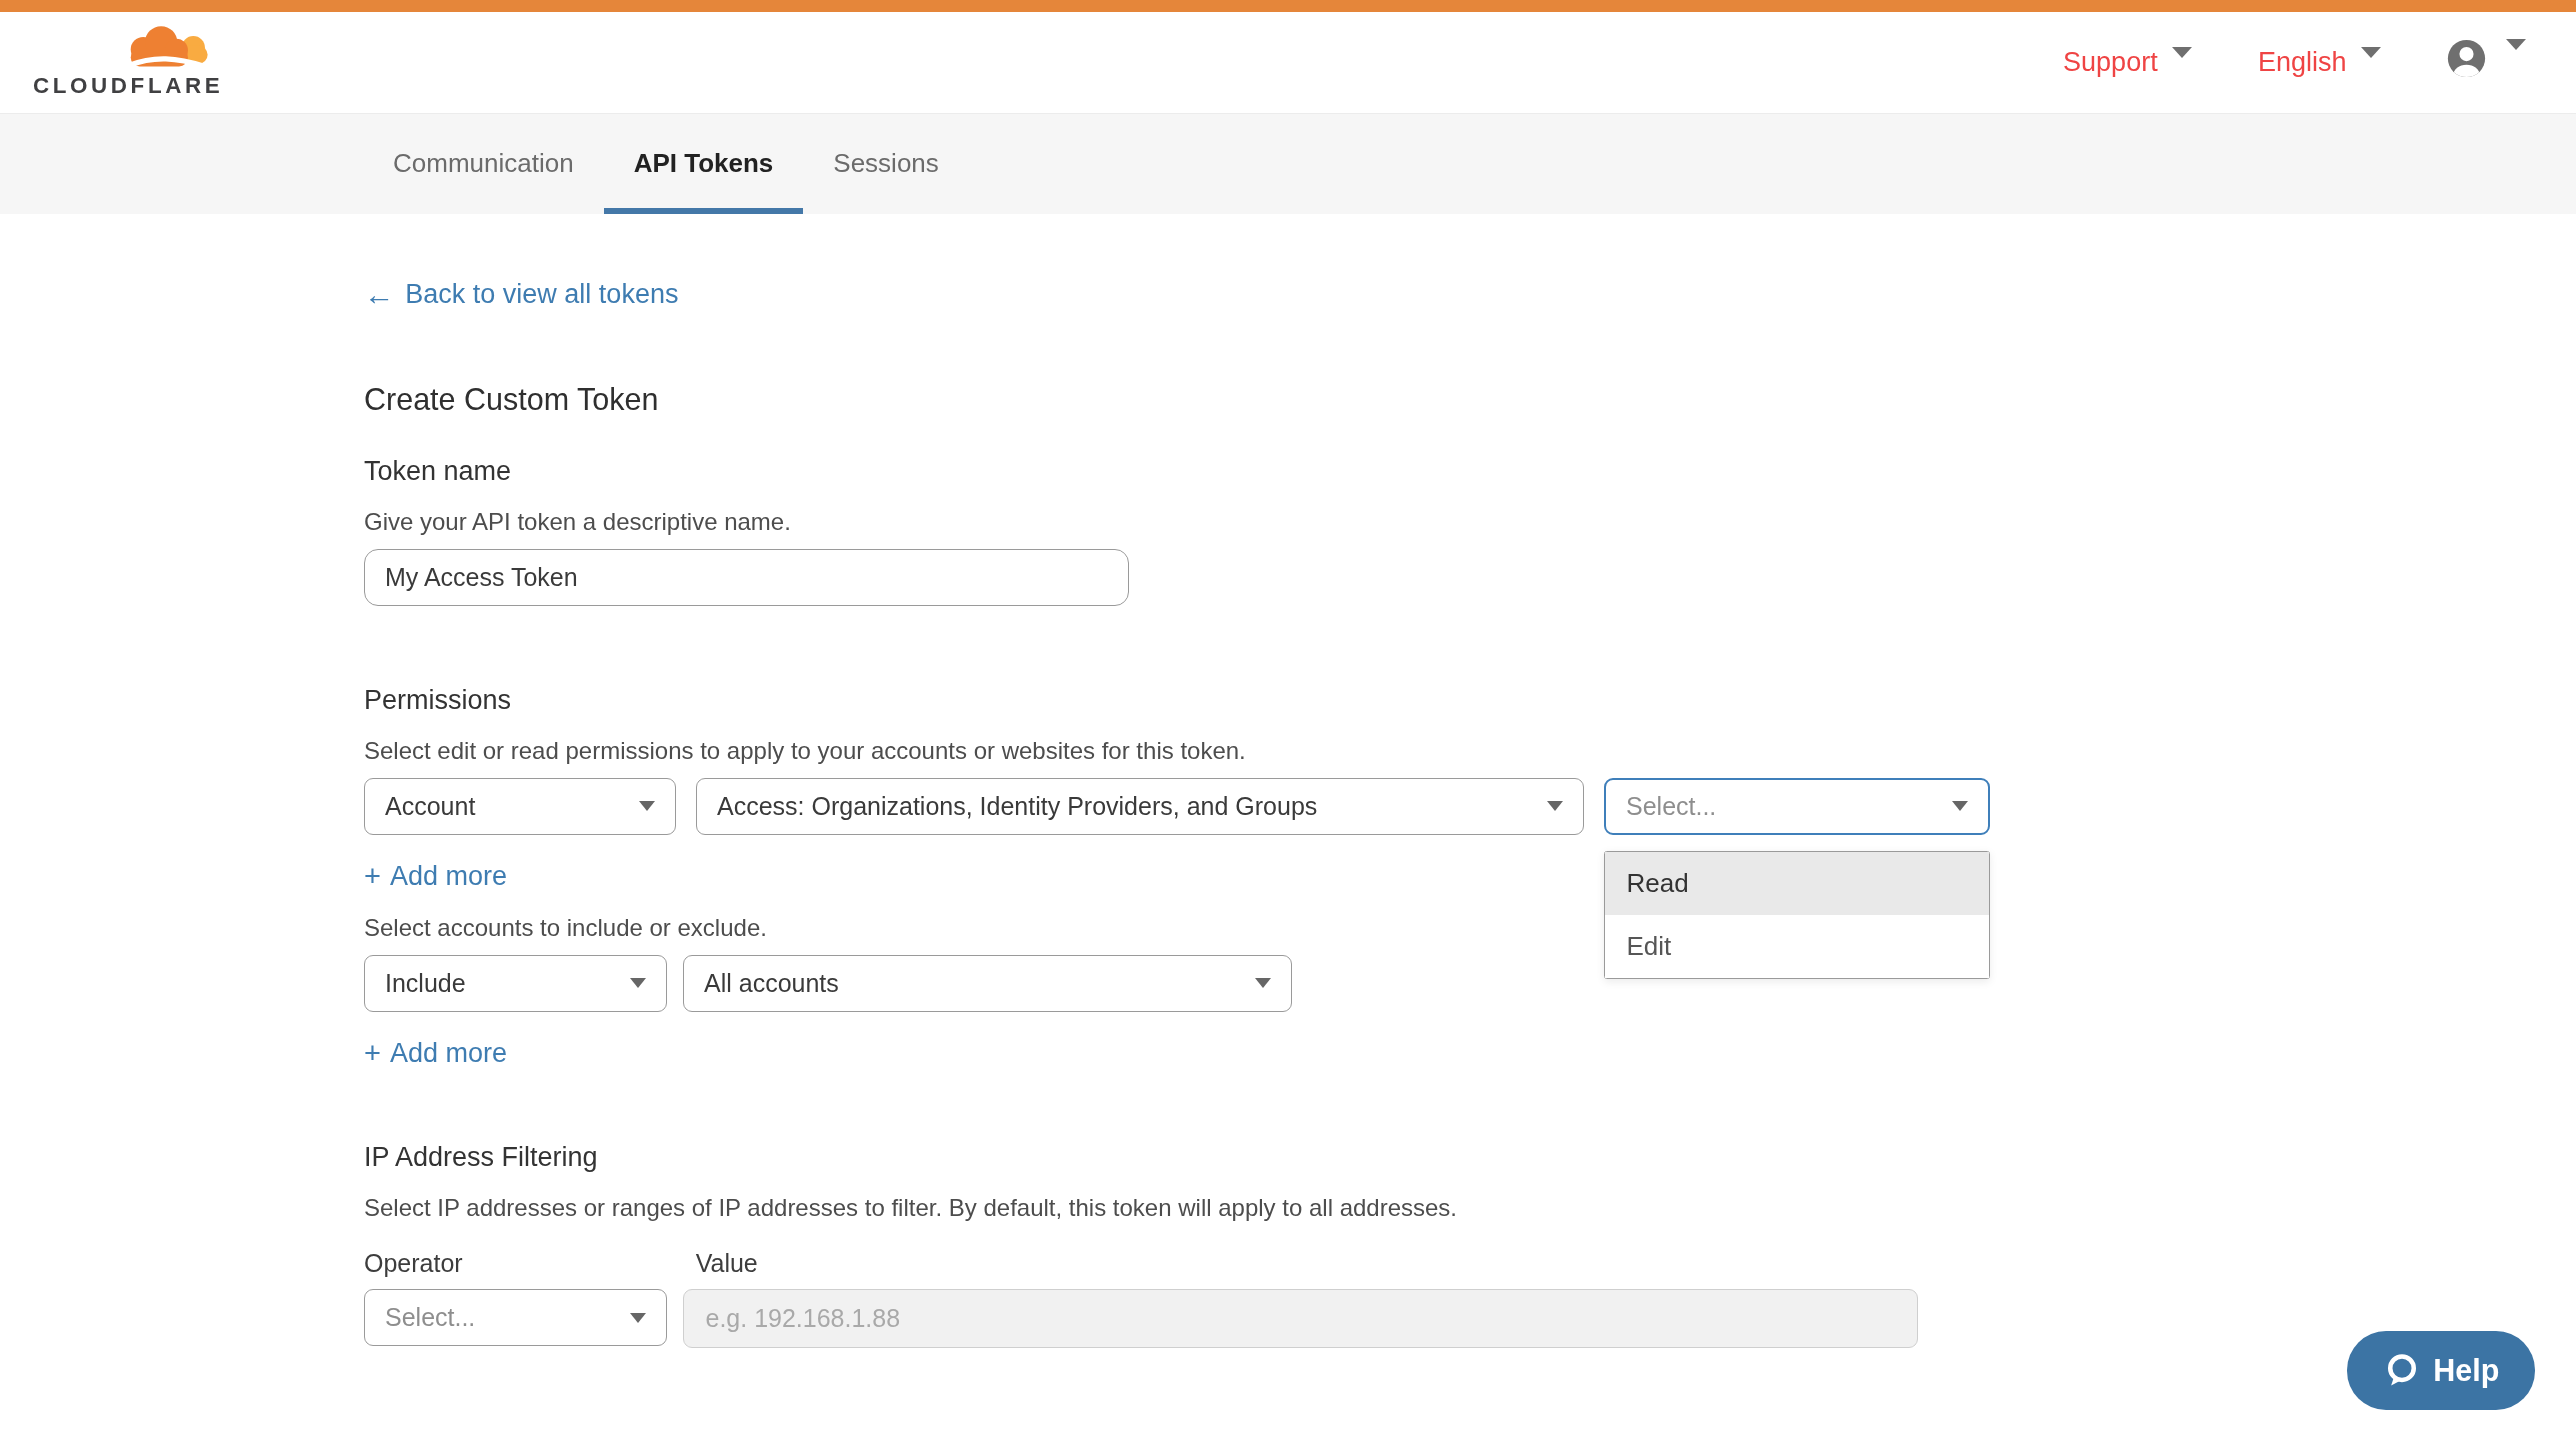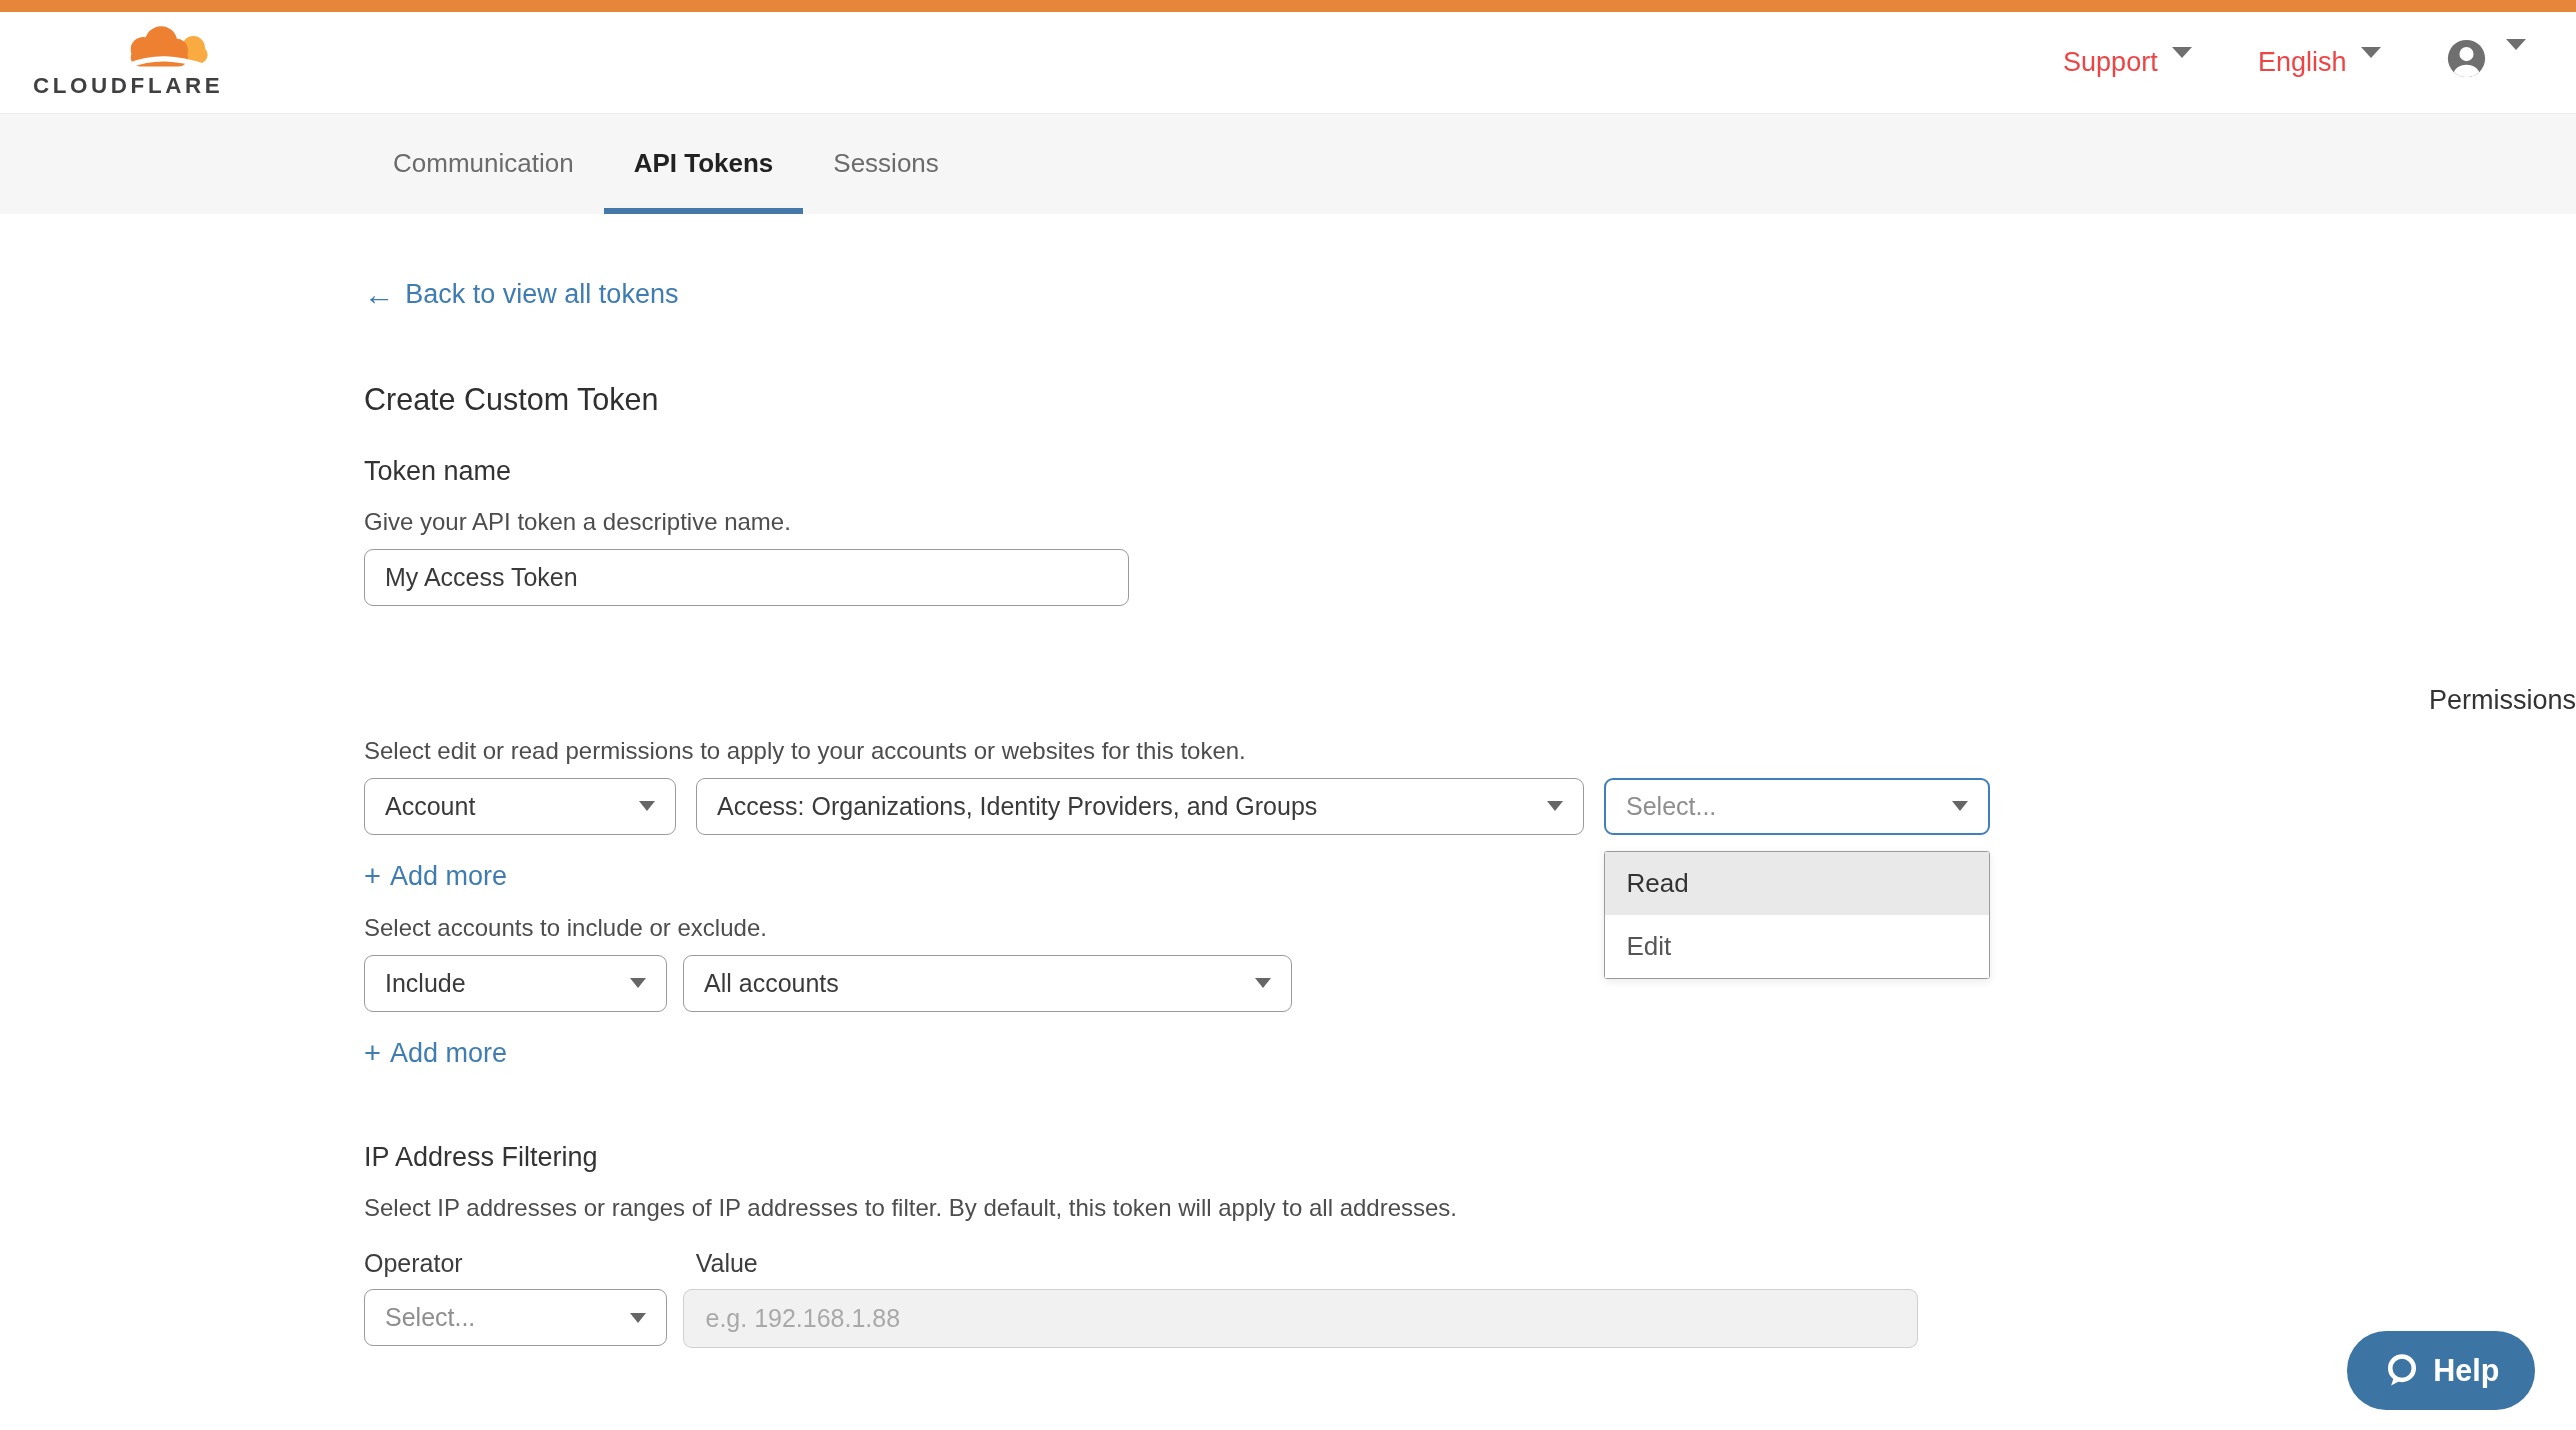--- a/index.html
+++ b/index.html
@@ -79,21 +79,21 @@
 
   .section-heading { font-size: 27px; font-weight: 400; color: #333; }
   .section-desc { font-size: 24px; color: #4d4d4d; }
 
   .mt-title-gap { margin-top: 39px; }
   .mt-desc { margin-top: 21.5px; }
   .mt-control { margin-top: 12.6px; }
 
   .text-input {
     width: 765px; height: 57px;
-    border: 1.8px solid #9a9a9a; border-radius: 9px;
+    border: 1.8px solid #9a9a9a; border-radius: 14px;
     padding: 0 20px;
     font-family: inherit; font-size: 25px; color: #3a3a3a;
     background: #fff; outline: none;
   }
 
   .row { display: flex; align-items: flex-start; }
 
   .select {
     height: 57px;
     border: 1.8px solid #9a9a9a; border-radius: 9px;
@@ -239,21 +239,21 @@
   </div>
 
   <h1 class="page-title">Create Custom Token</h1>
 
   
   <div class="section-heading mt-title-gap">Token name</div>
   <div class="section-desc mt-desc">Give your API token a descriptive name.</div>
   <input class="text-input mt-control" type="text" value="My Access Token" style="">
 
   
-  <div class="section-heading" style="margin-top:79px;text-align:right;">Permissions</div>
+  <div class="section-heading" style="margin-top:79px;">Permissions</div>
   <div class="section-desc mt-desc">Select edit or read permissions to apply to your accounts or websites for this token.</div>
   <div class="row mt-control">
     <div class="select w-type">
       <span>Account</span>
       <span class="caret"></span>
     </div>
     <div class="select w-resource">
       <span>Access: Organizations, Identity Providers, and Groups</span>
       <span class="caret"></span>
     </div>

